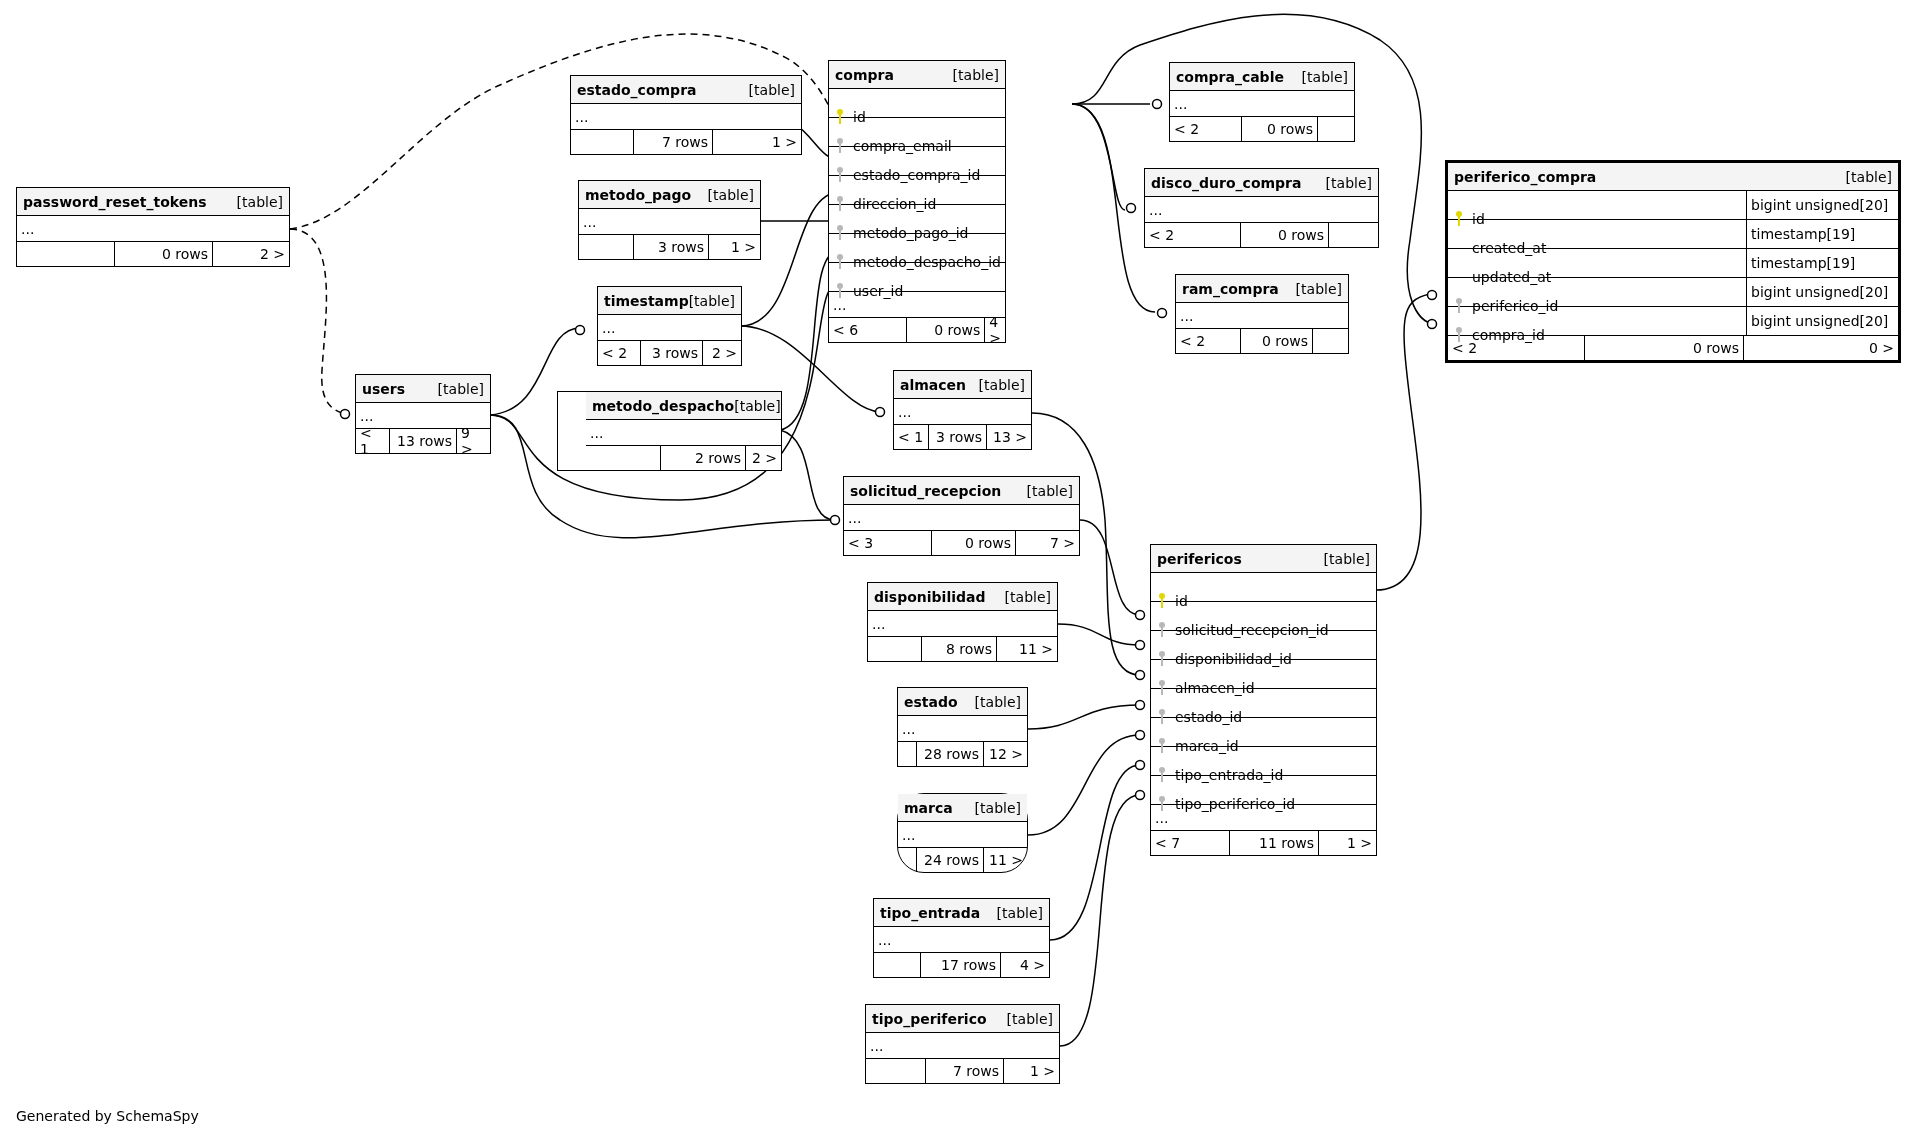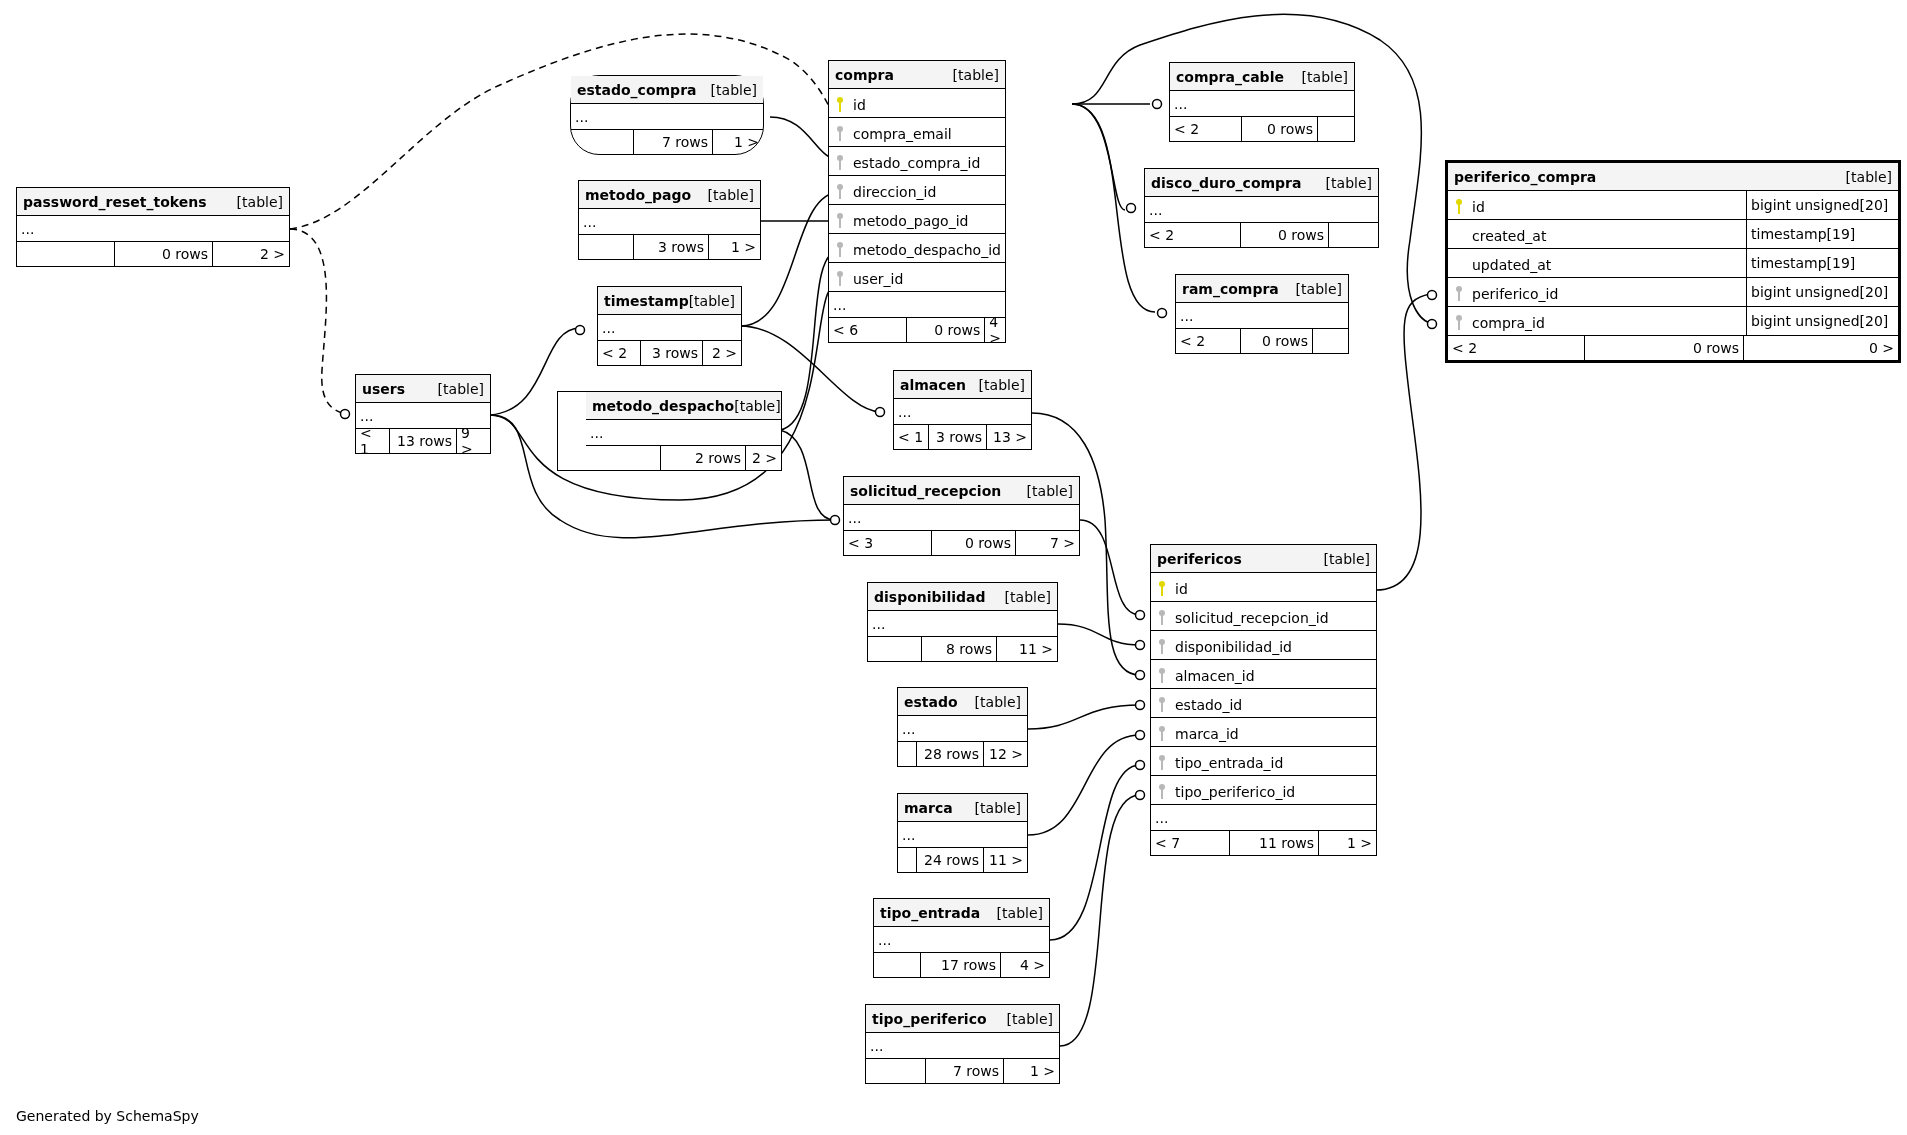--- a/index.html
+++ b/index.html
@@ -6,21 +6,21 @@
   body { width:1907px; height:1135px; position:relative; overflow:hidden;
          font-family:"DejaVu Sans", sans-serif; font-size:14px; color:#000; }
   #edges { position:absolute; left:0; top:0; width:1907px; height:1135px; pointer-events:none; }
   .tbl { position:absolute; border:1.5px solid #000; background:#fff; box-sizing:border-box; }
   .tbl.focus { border:3.5px solid #000; }
   .tbl .hdr { display:flex; justify-content:space-between; align-items:center;
               background:#f4f4f4; height:28px; padding:0 6px; border-bottom:1.5px solid #000; box-sizing:border-box; }
   .tbl .hdr .name { font-weight:bold; font-size:14px; }
   .tbl .hdr .kind { font-size:14px; }
   .tbl .row { display:flex; height:29px; border-bottom:1.5px solid #000; box-sizing:border-box; align-items:center; }
-  .tbl .row .col { flex:1; display:flex; align-items:flex-start; padding-left:6px; height:100%; box-sizing:border-box;margin-top:16px; }
+  .tbl .row .col { flex:1; display:flex; align-items:flex-end; padding-left:6px; height:100%; box-sizing:border-box;margin-top:16px; }
   .tbl .row .type { border-left:1.5px solid #000; height:100%; display:flex; align-items:center; padding-left:4px; box-sizing:border-box; }
   .tbl .ell { height:26px; border-bottom:1.5px solid #000; padding-left:4px; display:flex; align-items:center; box-sizing:border-box; }
   .tbl .foot { display:flex; height:24px; }
   .tbl .foot > div { height:100%; display:flex; align-items:center; box-sizing:border-box; padding:0 4px; }
   .tbl .foot .f1 { justify-content:flex-start; border-right:1.5px solid #000; }
   .tbl .foot .f2 { justify-content:flex-end; border-right:1.5px solid #000; }
   .tbl .foot .f3 { justify-content:flex-end; }
   .key { display:inline-block; width:10px; height:16px; margin-right:8px; position:relative; }
   .key.pk::before, .key.fk::before { content:""; position:absolute; left:2px; top:0; width:6px; height:6px; border-radius:50%; }
   .key.pk::after, .key.fk::after { content:""; position:absolute; left:4px; top:5px; width:2px; height:10px; }
@@ -127,21 +127,21 @@
       <span class="kind">[table]</span>
     </div>
   <div class="ell">...</div>
   <div class="foot">
       <div class="f1" style="width:34px">&lt; 1</div>
       <div class="f2" style="width:67px">13 rows</div>
       <div class="f3" style="flex:1">9 &gt;</div>
     </div>
 </div>
 
-<div class="tbl" style="left:570px;top:75px;width:194px;border-radius:29px;">
+<div class="tbl" style="left:570px;top:75px;width:232px;">
   <div class="hdr">
       <span class="name">estado_compra</span>
       <span class="kind">[table]</span>
     </div>
   <div class="ell">...</div>
   <div class="foot">
       <div class="f1" style="width:63px"></div>
       <div class="f2" style="width:79px">7 rows</div>
       <div class="f3" style="flex:1">1 &gt;</div>
     </div>
@@ -433,21 +433,21 @@
       <span class="kind">[table]</span>
     </div>
   <div class="ell">...</div>
   <div class="foot">
       <div class="f1" style="width:19px"></div>
       <div class="f2" style="width:67px">28 rows</div>
       <div class="f3" style="flex:1">12 &gt;</div>
     </div>
 </div>
 
-<div class="tbl" style="left:897px;top:793px;width:131px;">
+<div class="tbl" style="left:897px;top:793px;width:131px;border-radius:27px;">
   <div class="hdr">
       <span class="name">marca</span>
       <span class="kind">[table]</span>
     </div>
   <div class="ell">...</div>
   <div class="foot">
       <div class="f1" style="width:19px"></div>
       <div class="f2" style="width:67px">24 rows</div>
       <div class="f3" style="flex:1">11 &gt;</div>
     </div>

